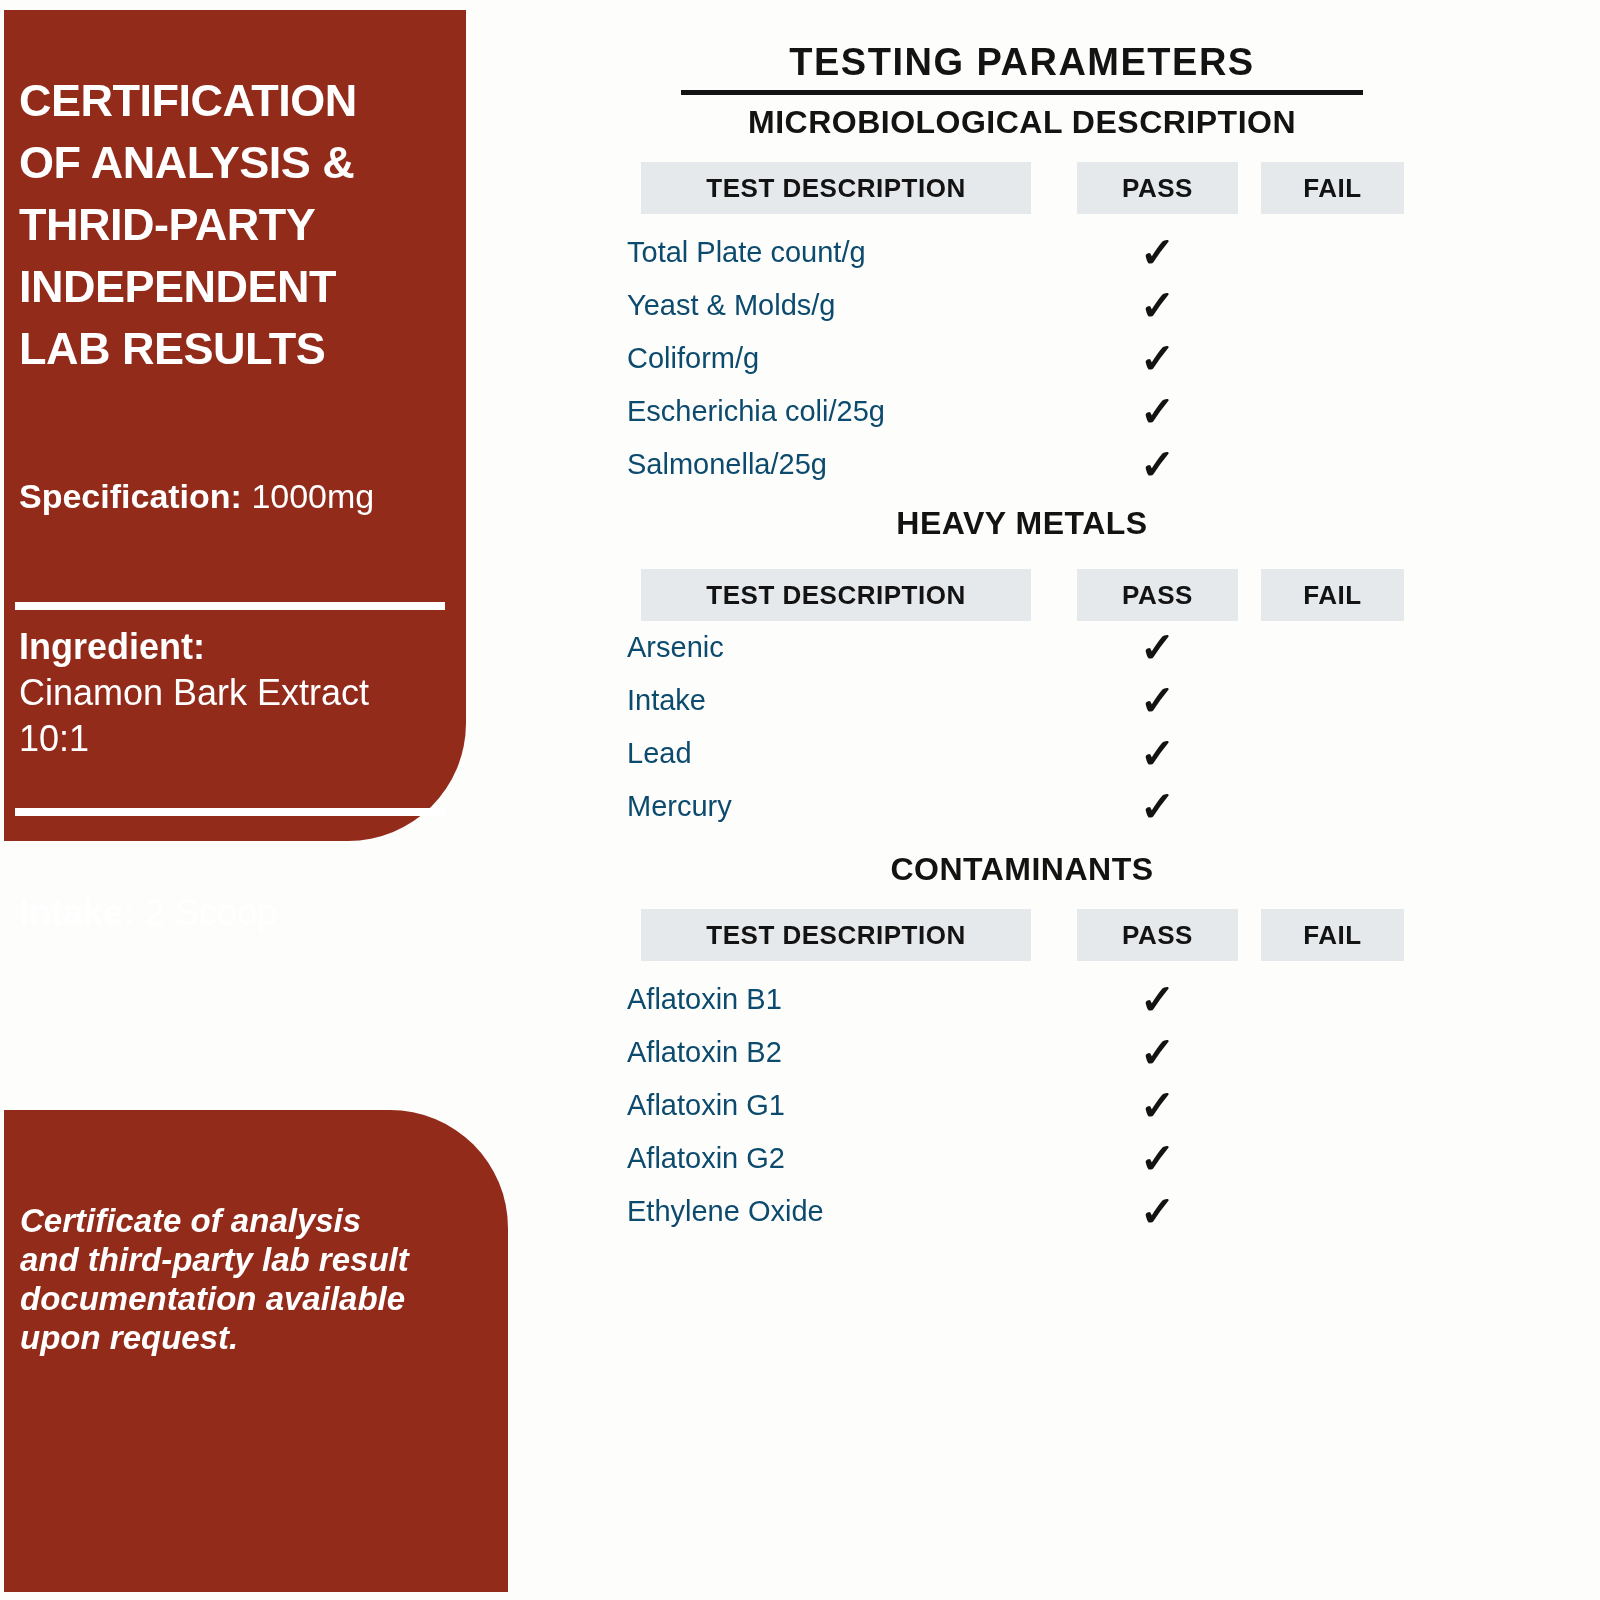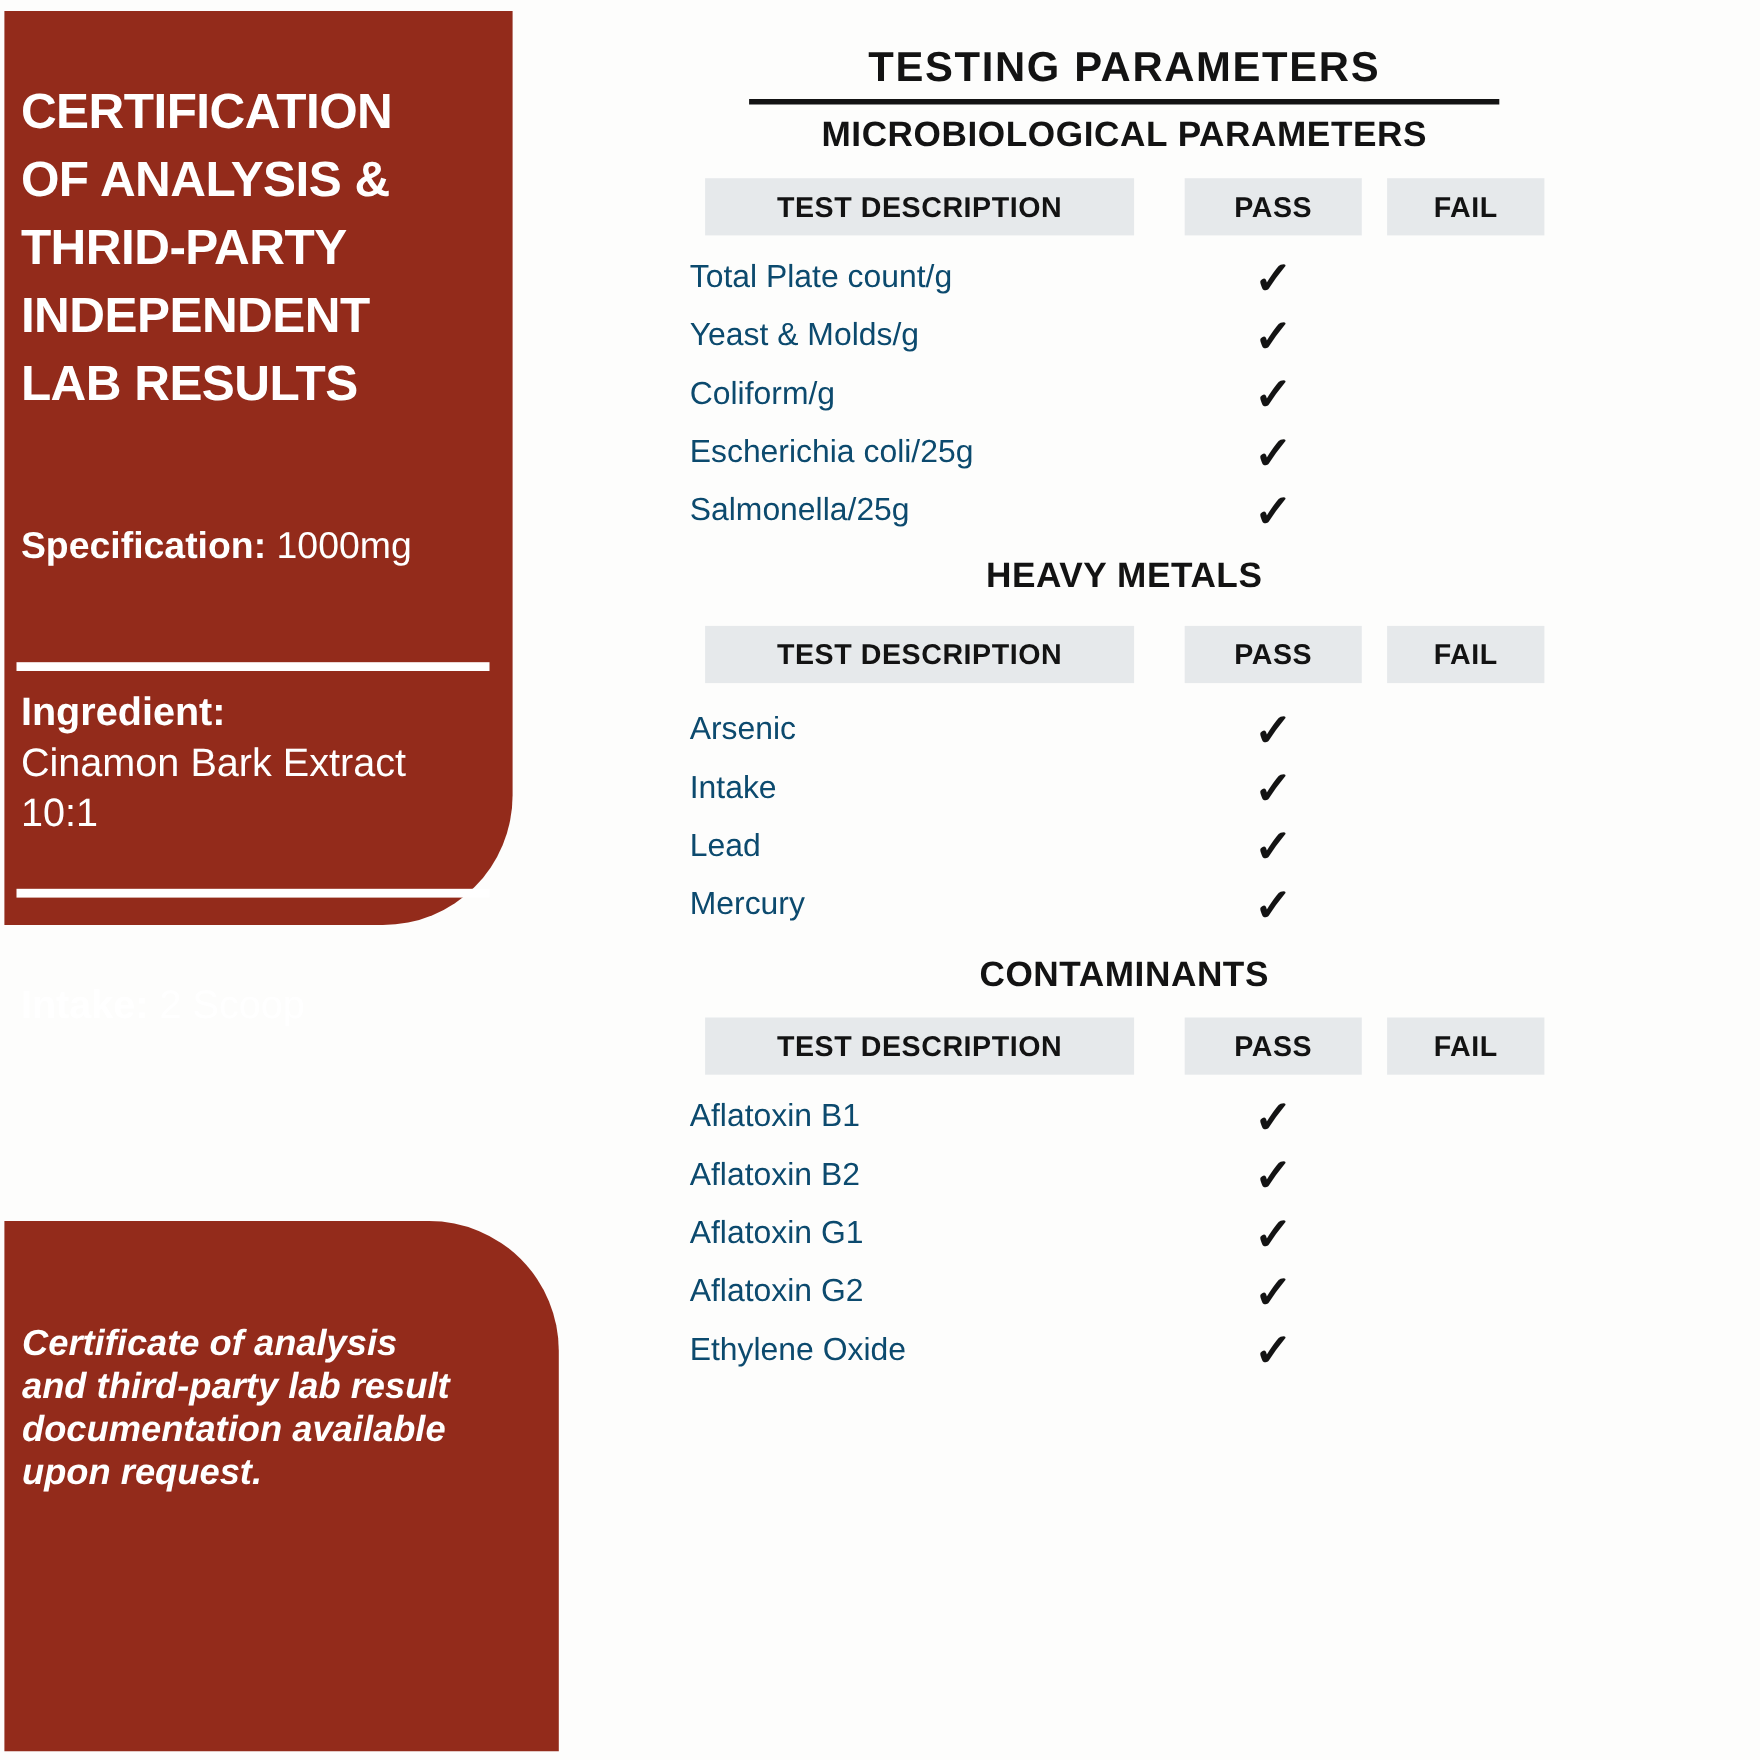--- a/index.html
+++ b/index.html
@@ -43,21 +43,21 @@
   .trow{position:relative;height:53px;}
   .td{position:absolute;top:0;height:53px;display:flex;align-items:center;}
   .td-desc{left:0;width:420px;font-size:29px;font-weight:400;color:#0c4a6e;}
   .td-pass{left:450px;width:161px;justify-content:center;}
   .td-fail{left:634px;width:143px;justify-content:center;}
   .check{font-size:42px;font-weight:700;line-height:1;color:var(--ink);}
   #sections section:nth-of-type(1) .sec-title{margin-top:12px;}
   #sections section:nth-of-type(2) .sec-title{margin-top:17px;}
   #sections section:nth-of-type(3) .sec-title{margin-top:21px;}
   #sections section:nth-of-type(2) .thead{margin-top:30px;}
-  #sections section:nth-of-type(2) .tbody{margin-top:16px;text-decoration:underline;}
+  #sections section:nth-of-type(2) .tbody{margin-top:0;text-decoration:underline;}
 </style>
 </head>
 <body>
 
 <div class="canvas" style="--red: #932B1B; --gray: #E6E9EB; background: rgb(253, 253, 252);">
 
   <aside class="panel panel-top">
     <h1 class="sb-title">CERTIFICATION
 OF ANALYSIS &amp;
 THRID-PARTY
@@ -90,21 +90,21 @@
 upon request.</p>
   </aside>
 
   <main class="report">
 
     <h2 class="heading">TESTING PARAMETERS</h2>
     <div class="heading-underline"></div>
 
     <div id="sections">
   <section class="test-section">
-    <h3 class="sec-title">MICROBIOLOGICAL PARAMETERS</h3>
+    <h3 class="sec-title">MICROBIOLOGICAL DESCRIPTION</h3>
     <div class="thead">
       <div class="th th-desc">TEST DESCRIPTION</div>
       <div class="th th-pass">PASS</div>
       <div class="th th-fail">FAIL</div>
     </div>
     <div class="tbody">
   <div class="trow">
     <div class="td td-desc">Total Plate count/g</div>
     <div class="td td-pass">
                 <span class="check">✓</span>

